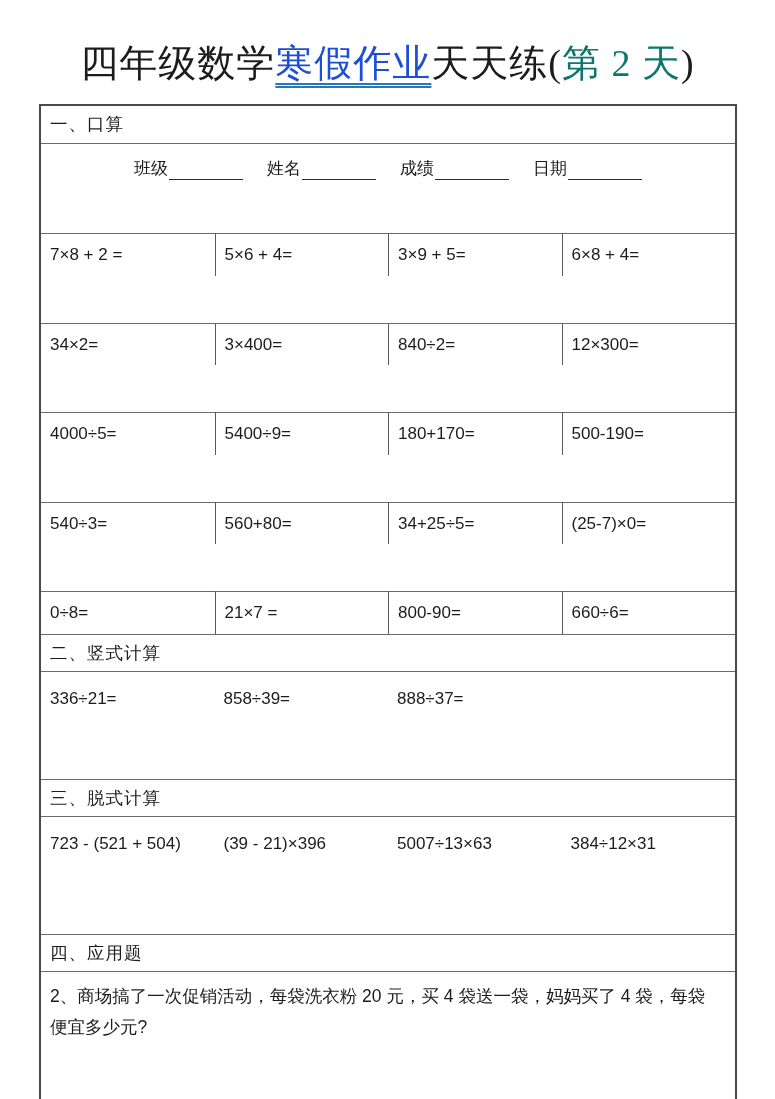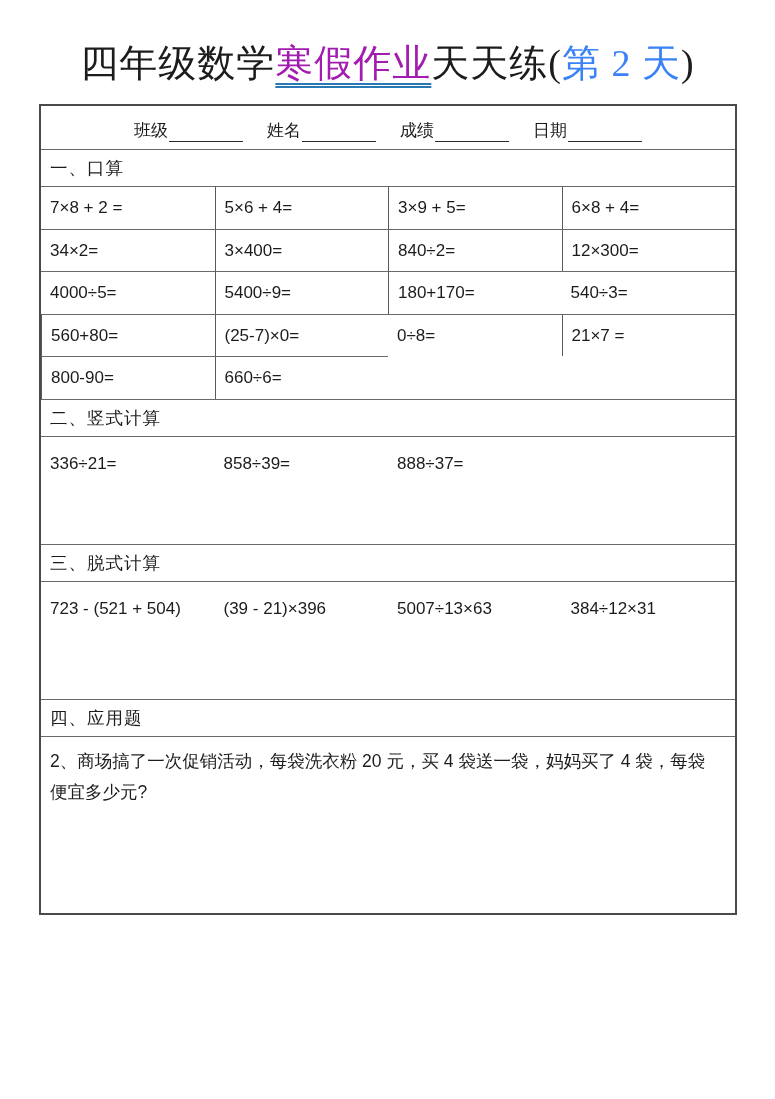--- a/index.html
+++ b/index.html
@@ -17,28 +17,28 @@
     position: absolute;
     top: 38px; left: 0; right: 0;
     text-align: center;
     font-family: "Liberation Serif", serif;
     font-size: 38px;
     font-weight: 500;
     letter-spacing: 1px;
     white-space: nowrap;
   }
   .title .hl {
-    color: #a21caf;
+    color: #1d4ed8;
     text-decoration-line: underline;
     text-decoration-style: double;
     text-decoration-color: #2878b5;
     text-decoration-thickness: 2px;
     text-underline-offset: 7px;
   }
-  .title .day { color: #3b82f6; margin-top: 30px; }
+  .title .day { color: #0f766e; margin-top: 30px; }
 
   
   .worksheet {
     position: absolute;
     left: 39px; top: 104px;
     width: 698px;
     border: 2px solid #4a4a4a;
     background: #fff;
     font-size: 17px;
   }
@@ -79,20 +79,21 @@
     grid-template-columns: repeat(4, 1fr);
   }
   .oral-cell {
     height: 42.5px;
     line-height: 42.5px;
     padding-left: 9px;
     border-top: 1.5px solid #6a6a6a;
     border-left: 1.5px solid #5a5a5a;
     overflow: hidden;
     white-space: nowrap;
+    margin-top: 47px;
   }
   .oral-cell.col0 { border-left: none; }
 
   
   .problems-row {
     display: grid;
     grid-template-columns: repeat(4, 1fr);
     align-content: start;
     padding-top: 17px;
   }
@@ -111,58 +112,60 @@
 </style>
 </head>
 <body>
 
 <h1 class="title">
   <span>四年级数学</span><span class="hl">寒假作业</span><span>天天练(</span><span class="day">第 2 天</span><span>)</span>
 </h1>
 
 <div class="worksheet">
 
+  <div class="ws-row section-head">一、口算</div>
+
   <div class="ws-row info-row">
     <span class="info-field">
       <span>班级</span>
       <span class="blank-line"></span>
     </span>
     <span class="info-field">
       <span>姓名</span>
       <span class="blank-line"></span>
     </span>
     <span class="info-field">
       <span>成绩</span>
       <span class="blank-line"></span>
     </span>
     <span class="info-field">
       <span>日期</span>
       <span class="blank-line"></span>
     </span>
   </div>
 
-  <div class="ws-row section-head">一、口算</div>
-
   <div class="ws-row oral-grid" style="border-top:none;">
     <div class="oral-cell col0">7×8 + 2 =</div>
     <div class="oral-cell">5×6 + 4=</div>
     <div class="oral-cell">3×9 + 5=</div>
     <div class="oral-cell">6×8 + 4=</div>
 
     <div class="oral-cell col0">34×2=</div>
     <div class="oral-cell">3×400=</div>
     <div class="oral-cell">840÷2=</div>
     <div class="oral-cell">12×300=</div>
 
     <div class="oral-cell col0">4000÷5=</div>
     <div class="oral-cell">5400÷9=</div>
     <div class="oral-cell">180+170=</div>
+    <div class="oral-cell">500-190=</div>
 
     <div class="oral-cell col0">540÷3=</div>
     <div class="oral-cell">560+80=</div>
+    <div class="oral-cell">34+25÷5=</div>
     <div class="oral-cell">(25-7)×0=</div>
 
     <div class="oral-cell col0">0÷8=</div>
     <div class="oral-cell">21×7 =</div>
     <div class="oral-cell">800-90=</div>
     <div class="oral-cell">660÷6=</div>
   </div>
 
   <div class="ws-row section-head">二、竖式计算</div>
 

